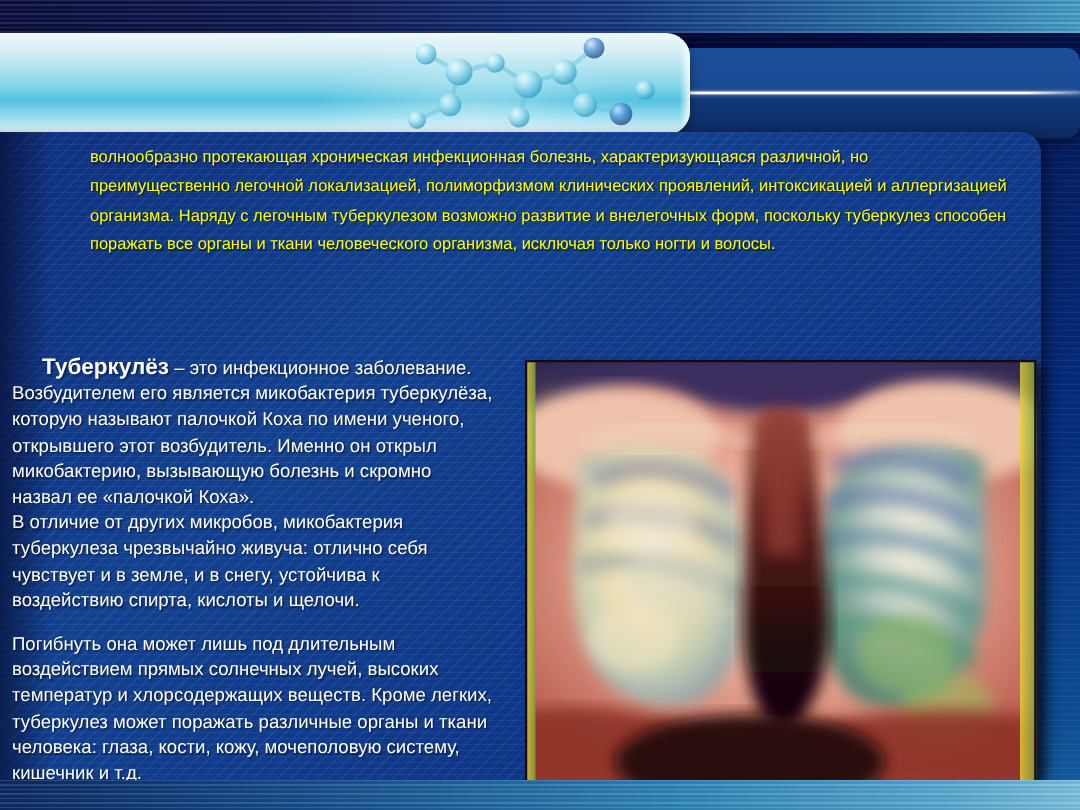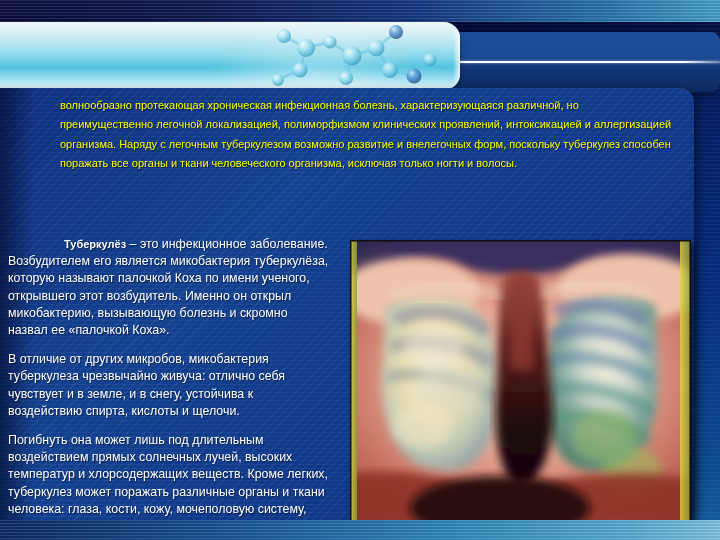--- a/index.html
+++ b/index.html
@@ -96,22 +96,22 @@
     position:absolute;left:72px;top:8px;width:614px;
     color:#ffff00;font-weight:normal;font-size:11px;line-height:19.4px;
     text-shadow:1px 1px 1px rgba(0,0,0,.55);
   }
   .body{
     position:absolute;left:20px;top:148px;width:322px;
     color:#ffffff;font-size:12.4px;line-height:17.2px;
     text-shadow:1px 1px 1px rgba(0,0,0,.5);
   }
   .body .b1{display:block;text-indent:20px;}
-  .body .b1 b{font-size:11px;margin-left:36px;}
-  .body .b2{display:block;margin-top:12px;}
+  .body .b1 b{font-size:15px;}
+  .body .b2{display:block;margin-top:0;}
   .body .b3{display:block;margin-top:12px;}
   
   .photo{
     position:absolute;left:350px;top:240px;width:341px;height:283px;
     box-shadow:4px 4px 7px rgba(0,0,0,.55);
     overflow:hidden;background:#120b10;
   }
   .photo .xr{position:absolute;inset:0;}
   .bottomband{
     position:absolute;left:0;bottom:0;width:720px;height:20px;

